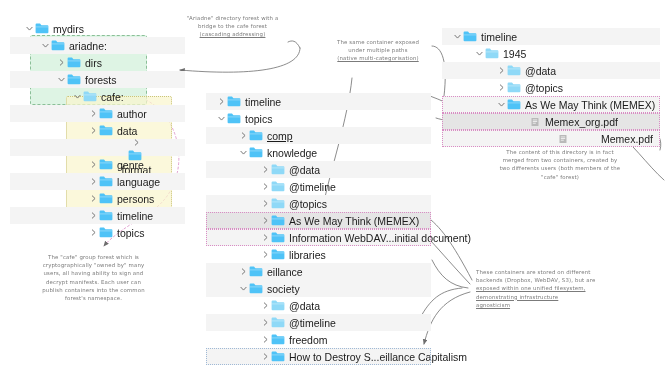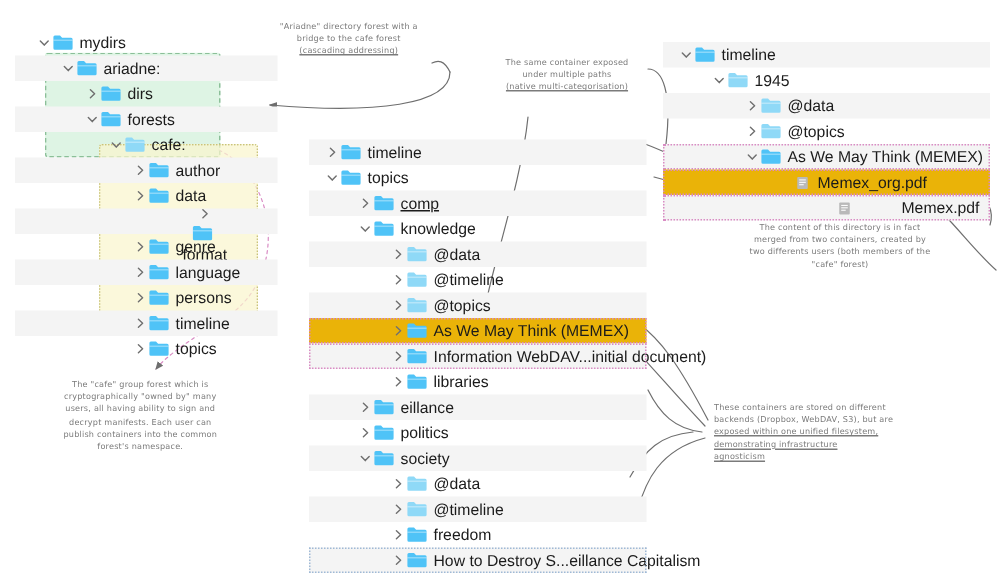--- a/index.html
+++ b/index.html
@@ -22,21 +22,21 @@
   .chev.open svg,.chev.closed svg{display:block;margin:0 auto;}
   .fi{flex:0 0 14px;width:14px;height:11px;margin-right:4px;position:relative;}
   .fi svg{display:block;}
   .lbl{line-height:12px;}
   .doc{flex:0 0 12px;width:12px;height:12px;margin-right:4px;}
 
   
   .region{position:absolute;pointer-events:none;}
   .region.green{background:rgba(201,238,211,.62);border:1.2px dashed #8bbf98;}
   .region.yellow{background:rgba(250,245,205,.72);border:1.2px dotted #c9c37a;}
-  .pinkrow{background:#eab308;outline:1px dotted #d98cc4;outline-offset:-1px;}
+  .pinkrow{background:#e5e5e5;outline:1px dotted #d98cc4;outline-offset:-1px;}
   .dotrow{outline:1px dotted #9fb9d6;outline-offset:-1px;}
 
   .note{
     position:absolute;font-family:"DejaVu Sans",sans-serif;
     font-size:5.4px;line-height:8.2px;color:#7b7b7b;letter-spacing:.15px;
   }
   .note .u{text-decoration:underline;}
   .note.ctr{text-align:center;}
   svg.ink{position:absolute;left:0;top:0;width:668px;height:384px;overflow:visible;pointer-events:none;}
 </style>
@@ -410,34 +410,20 @@
         </svg>
       </span>
       <span class="fi">
         <svg width="14" height="11" viewBox="0 0 14 11">
           <path d="M0.6,1.6 A1,1 0 0 1 1.6,0.6 H5 L6.4,2.2 H12.4 A1,1 0 0 1 13.4,3.2 V9.2 A1,1 0 0 1 12.4,10.2 H1.6 A1,1 0 0 1 0.6,9.2 Z" fill="#4fc3f7"></path>
           <path d="M0.6,3.4 H13.4 V4.4 H0.6 Z" fill="#ffffff" opacity="0.35"></path>
         </svg>
       </span>
       <span class="lbl">eillance</span>
     </div>
-    <div class="row" style="padding-left: 32px;">
-      <span class="chev closed">
-        <svg width="7" height="7" viewBox="0 0 8 8">
-          <path d="M2.6,1 L5.8,4 L2.6,7" fill="none" stroke="#707070" stroke-width="1.1" stroke-linecap="round" stroke-linejoin="round"></path>
-        </svg>
-      </span>
-      <span class="fi">
-        <svg width="14" height="11" viewBox="0 0 14 11">
-          <path d="M0.6,1.6 A1,1 0 0 1 1.6,0.6 H5 L6.4,2.2 H12.4 A1,1 0 0 1 13.4,3.2 V9.2 A1,1 0 0 1 12.4,10.2 H1.6 A1,1 0 0 1 0.6,9.2 Z" fill="#4fc3f7"></path>
-          <path d="M0.6,3.4 H13.4 V4.4 H0.6 Z" fill="#ffffff" opacity="0.35"></path>
-        </svg>
-      </span>
-      <span class="lbl">politics</span>
-    </div>
     <div class="row stripe" style="padding-left: 32px;">
       <span class="chev open">
         <svg width="7" height="7" viewBox="0 0 8 8">
           <path d="M1,2.6 L4,5.8 L7,2.6" fill="none" stroke="#707070" stroke-width="1.1" stroke-linecap="round" stroke-linejoin="round"></path>
         </svg>
       </span>
       <span class="fi">
         <svg width="14" height="11" viewBox="0 0 14 11">
           <path d="M0.6,1.6 A1,1 0 0 1 1.6,0.6 H5 L6.4,2.2 H12.4 A1,1 0 0 1 13.4,3.2 V9.2 A1,1 0 0 1 12.4,10.2 H1.6 A1,1 0 0 1 0.6,9.2 Z" fill="#4fc3f7"></path>
           <path d="M0.6,3.4 H13.4 V4.4 H0.6 Z" fill="#ffffff" opacity="0.35"></path>

